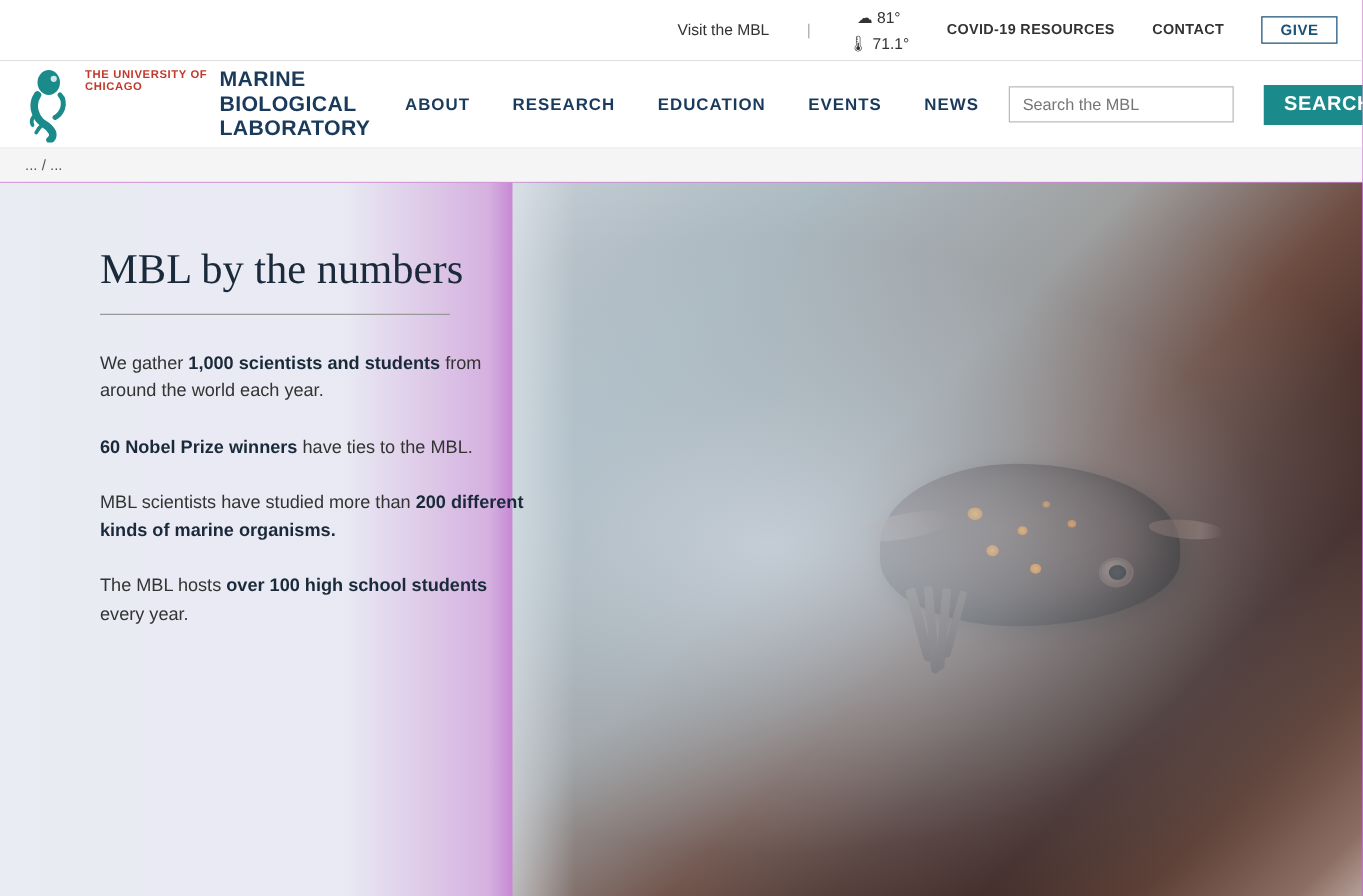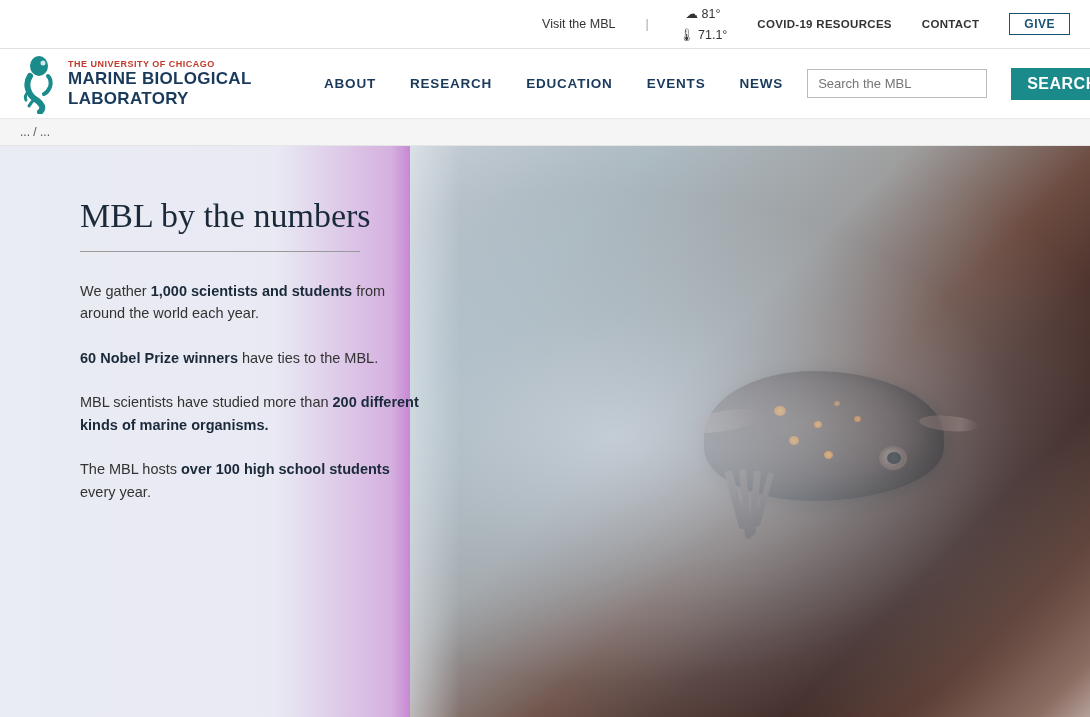--- a/index.html
+++ b/index.html
@@ -49,21 +49,21 @@
       align-items: center;
       gap: 10px;
       min-width: 290px;
       text-decoration: none;
     }
     .seahorse-icon {
       width: 38px;
       height: 60px;
       flex-shrink: 0;
     }
-    .logo-text { display: flex; flex-direction: column; }
+    .logo-text { display: flex; }
     .logo-university {
       font-family: Arial, sans-serif;
       font-size: 9px;
       color: #c0392b;
       font-weight: 700;
       letter-spacing: 0.5px;
       text-transform: uppercase;
     }
     .logo-mbl {
       font-family: Arial, sans-serif;

